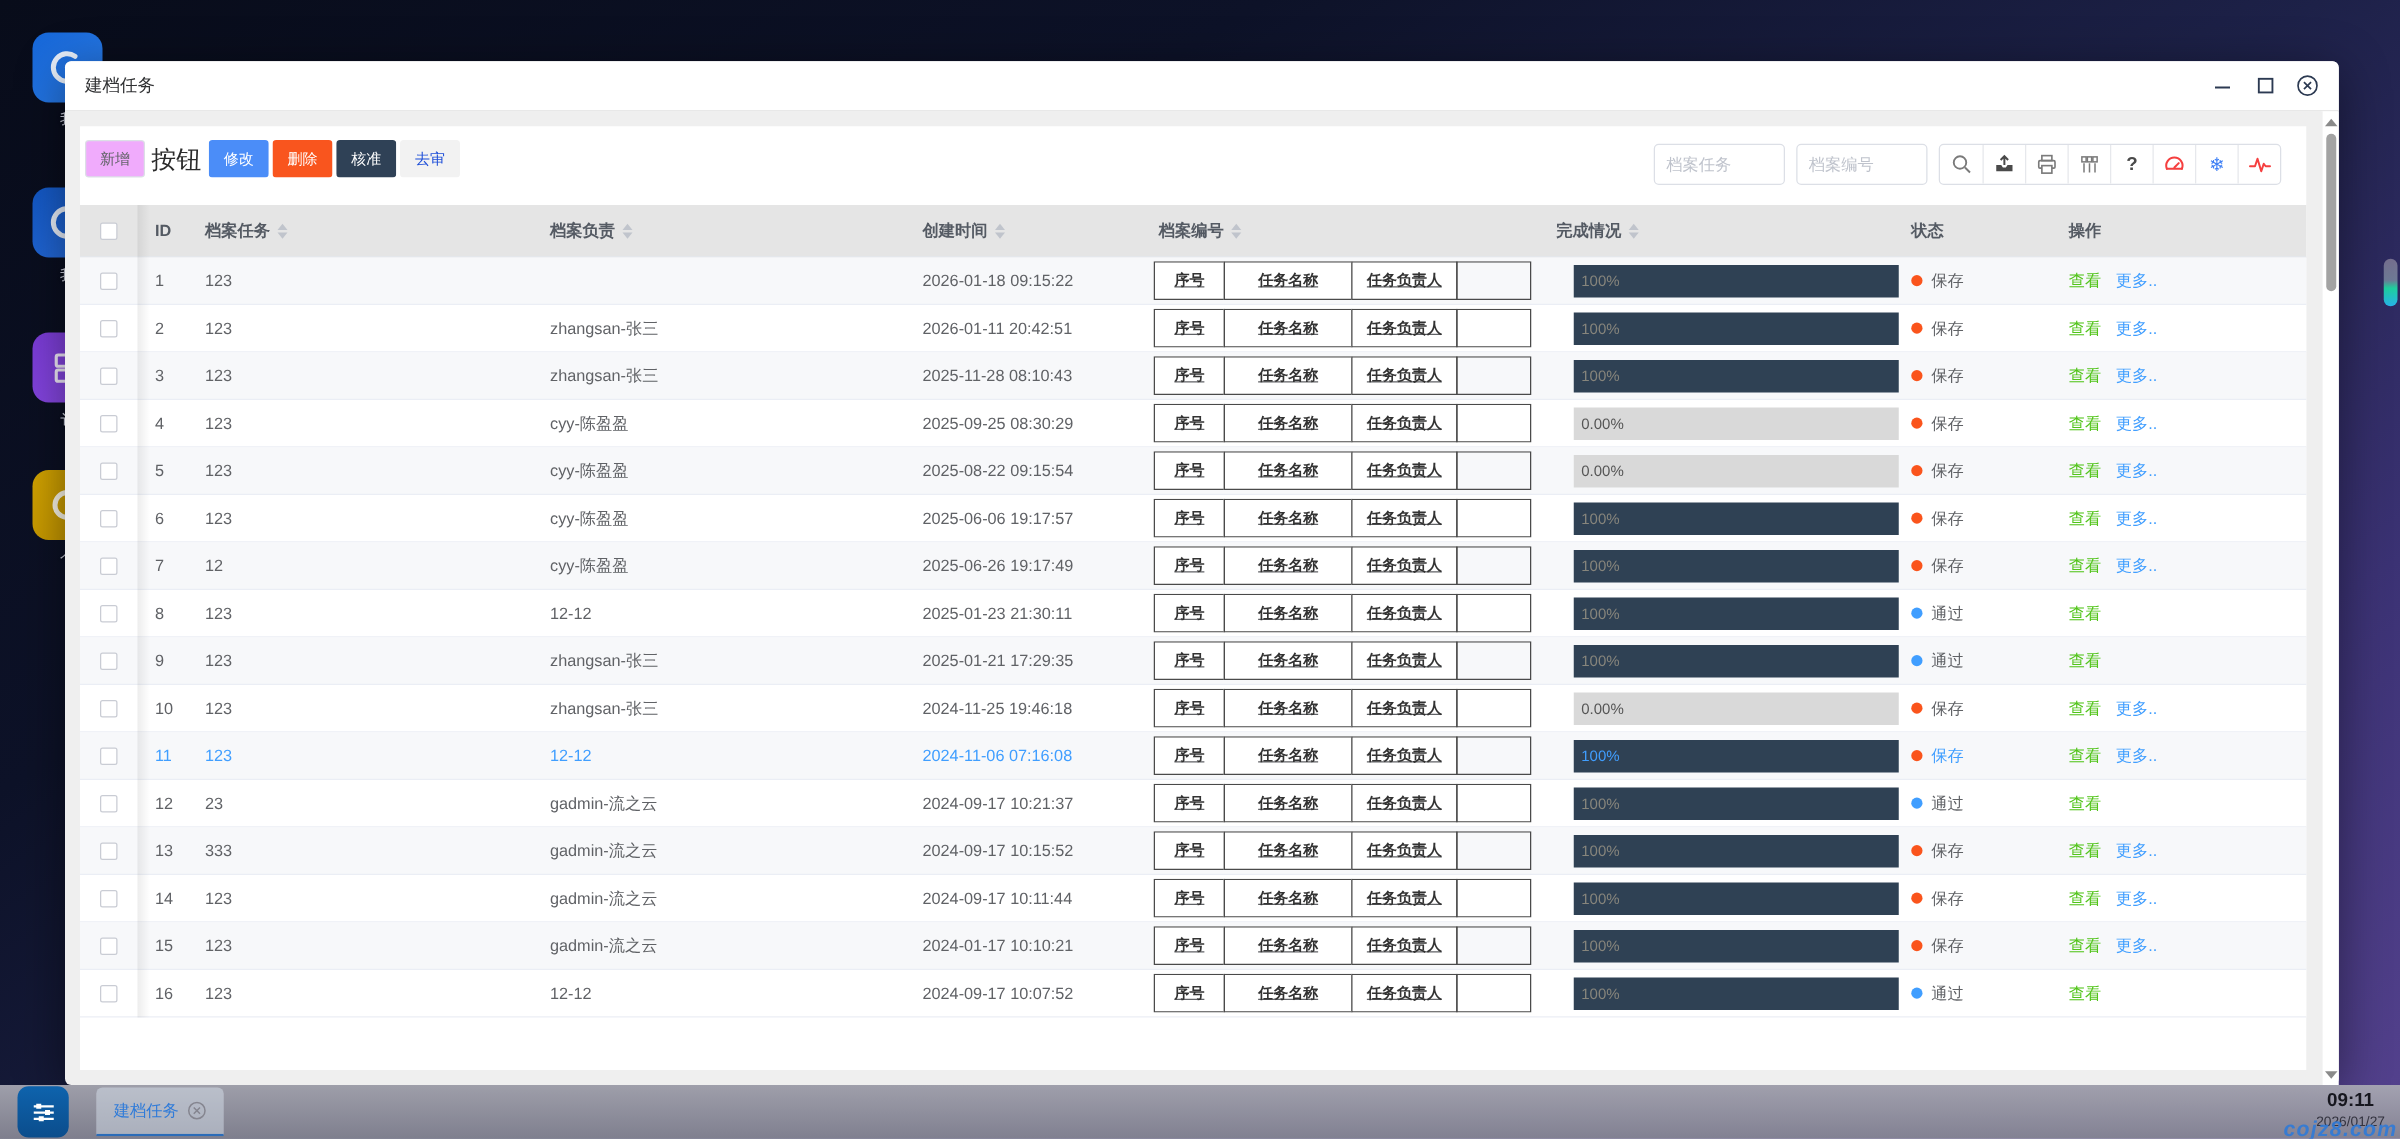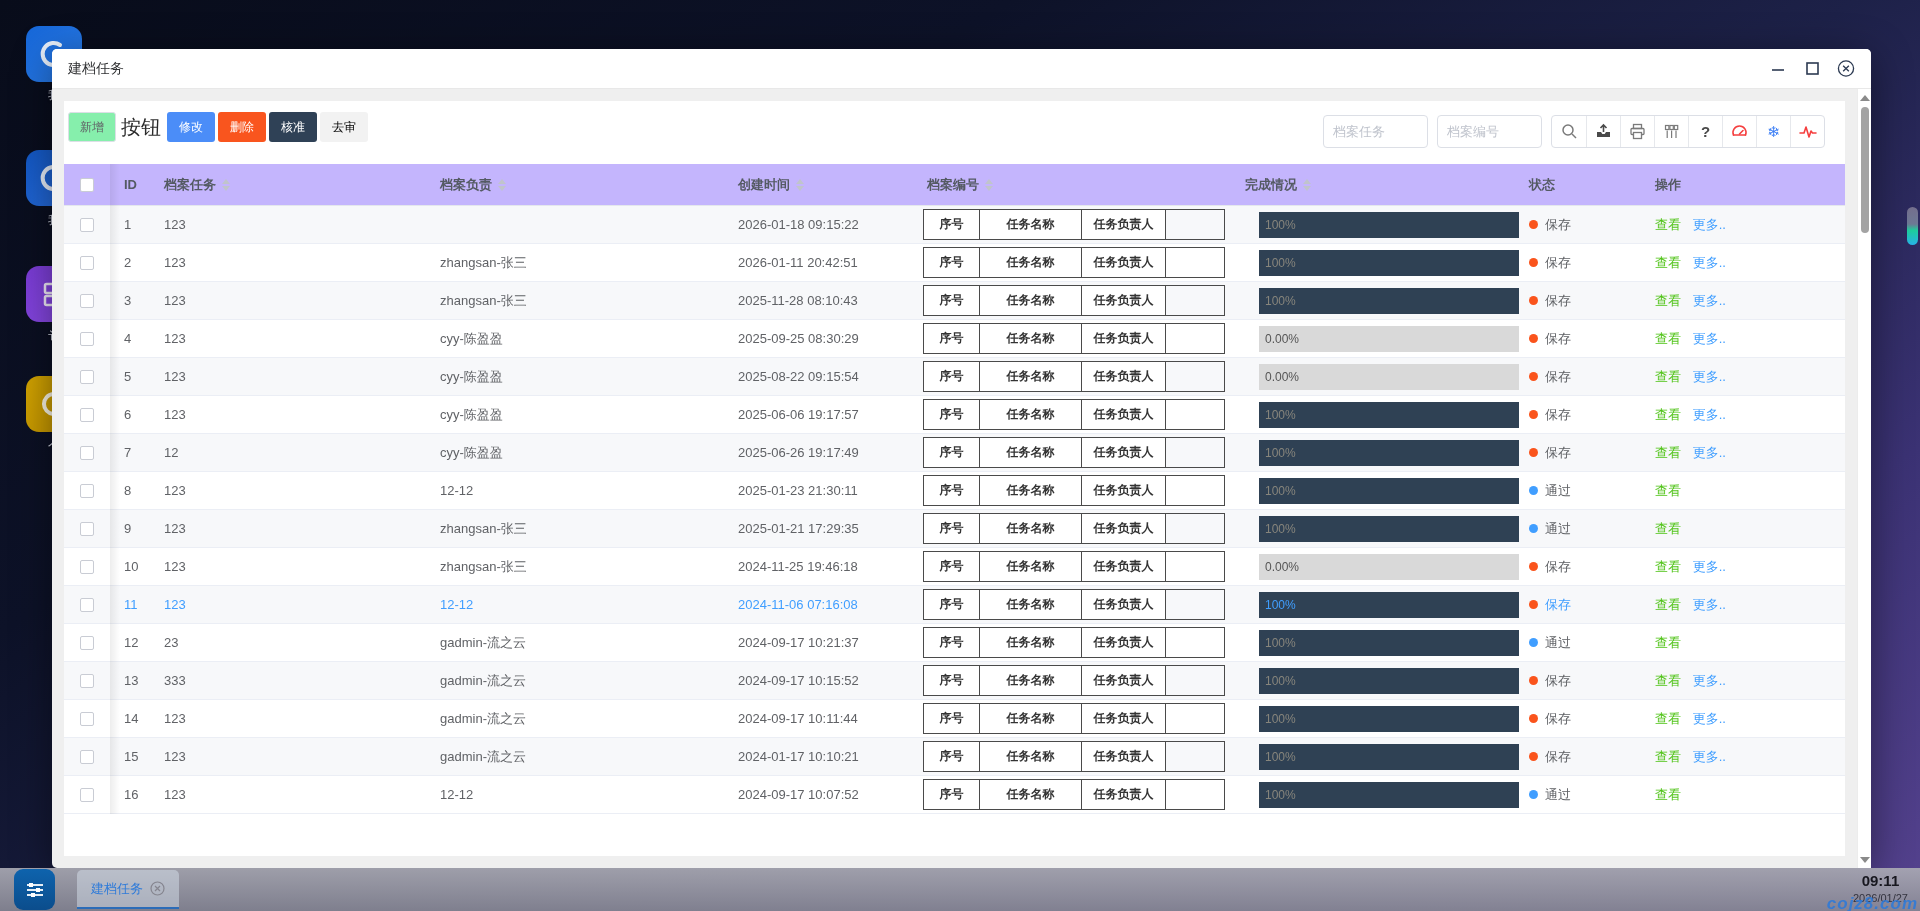--- a/index.html
+++ b/index.html
@@ -37,57 +37,57 @@
   .arr.up { top:6px; border-bottom:6px solid #8a8a8a; }
   .arr.dn { bottom:5px; border-top:6px solid #8a8a8a; }
 
   
   .card { position:absolute; left:12px; top:52px; right:26px; bottom:12px; background:#fff; }
 
   
   .toolbar { position:absolute; left:4px; top:10px; height:32px; display:flex; align-items:center; }
   .tbtn { height:30px; padding:0 11px; font-size:12px; border-radius:3px; margin-right:3px;
     display:inline-flex; align-items:center; cursor:pointer; border:1px solid transparent; }
-  .tbtn.plain { background:#86efac; border-color:#dcdfe6; color:#606266; }
+  .tbtn.plain { background:#f0abfc; border-color:#dcdfe6; color:#606266; }
   .tbtn.blue  { background:#4b8df8; color:#fff; }
   .tbtn.orange{ background:#f9551e; color:#fff; }
   .tbtn.navy  { background:#2f4156; color:#fff; }
-  .tbtn.ghost { background:#f2f2f2; color:#000000; }
+  .tbtn.ghost { background:#f2f2f2; color:#1d4ed8; }
   .tlabel { font-size:20px; color:#2b2b2b; margin:0 6px 0 2px; }
 
   
   .searcharea { position:absolute; right:20px; top:14px; height:33px; display:flex; align-items:center; gap:9px; }
   .sinput { width:105px; height:33px; border:1px solid #dcdfe6; border-radius:4px; padding:0 9px;
     font-size:13px; color:#333; background:#fff; outline:none;
     font-family:"Liberation Sans","DejaVu Sans",sans-serif; }
   .sinput::placeholder { color:#bfc3cc; }
   .igroup { display:flex; height:33px; border:1px solid #dcdfe6; border-radius:4px; background:#fff; overflow:hidden; }
   .ibtn { width:34px; display:flex; align-items:center; justify-content:center;
     border-left:1px solid #e6e8ec; cursor:pointer; font-size:15px; }
   .ibtn:first-child { border-left:none; }
 
   
   .tablewrap { position:absolute; left:0; top:63px; right:0; }
   .grid { display:grid; grid-template-columns:46px 40px 276px 298px 191px 316px 284px 126px 1fr; align-items:center; }
-  .thead { height:42px; border-bottom:1px solid #e4e7ed; background:#c4b5fd;
+  .thead { height:42px; border-bottom:1px solid #e4e7ed; background:#e5e5e5;
     font-size:13px; font-weight:700; color:#545a63; }
   .thead > div, .trow > div { padding-left:14px; }
   .thead .c-check, .trow .c-check { padding-left:0; display:flex; justify-content:center; }
   .sort { display:inline-flex; flex-direction:column; gap:2px; margin-left:6px; vertical-align:middle; }
   .sort i { width:0; height:0; border-left:4px solid transparent; border-right:4px solid transparent; display:block; }
   .sort .su { border-bottom:5px solid #c0c4cc; }
   .sort .sd { border-top:5px solid #c0c4cc; }
   .cb { width:14px; height:14px; border:1px solid #c9ccd4; border-radius:2px; background:#fff; display:inline-block; cursor:pointer; }
   .lshadow { position:absolute; left:46px; top:0; width:10px; height:650px;
     background:linear-gradient(to right, rgba(0,0,0,.07), rgba(0,0,0,0)); pointer-events:none; }
 
   .trow { height:38px; border-bottom:1px solid #ebeef5; font-size:13px; color:#606266; background:#fff; cursor:pointer; }
   .trow:nth-child(odd) { background:#f7f8fa; }
   .c-tasklist { overflow:hidden; padding-left:8px !important; }
-  .mini { display:flex; }
+  .mini { display:flex;text-decoration:underline; }
   .mini-cell { border:1px solid #4a4a4a; margin-right:-1px; height:31px; line-height:29px;
     text-align:center; font-size:12px; font-weight:700; color:#333; background:#fff; flex:none; }
   .mw1{width:57px;} .mw2{width:103px;} .mw3{width:85px;} .mw4{width:60px; background:transparent;}
 
   .pbar { margin-left:14px; width:260px; height:26px; background:#d9d9d9;
     display:flex; align-items:center; padding-left:6px; font-size:12px; color:#555; }
   .pbar.full { background:#2f4154; color:#87857c; }
 
   .c-status { display:flex; align-items:center; }
   .dot { width:9px; height:9px; border-radius:50%; margin-right:7px; flex:none; }

